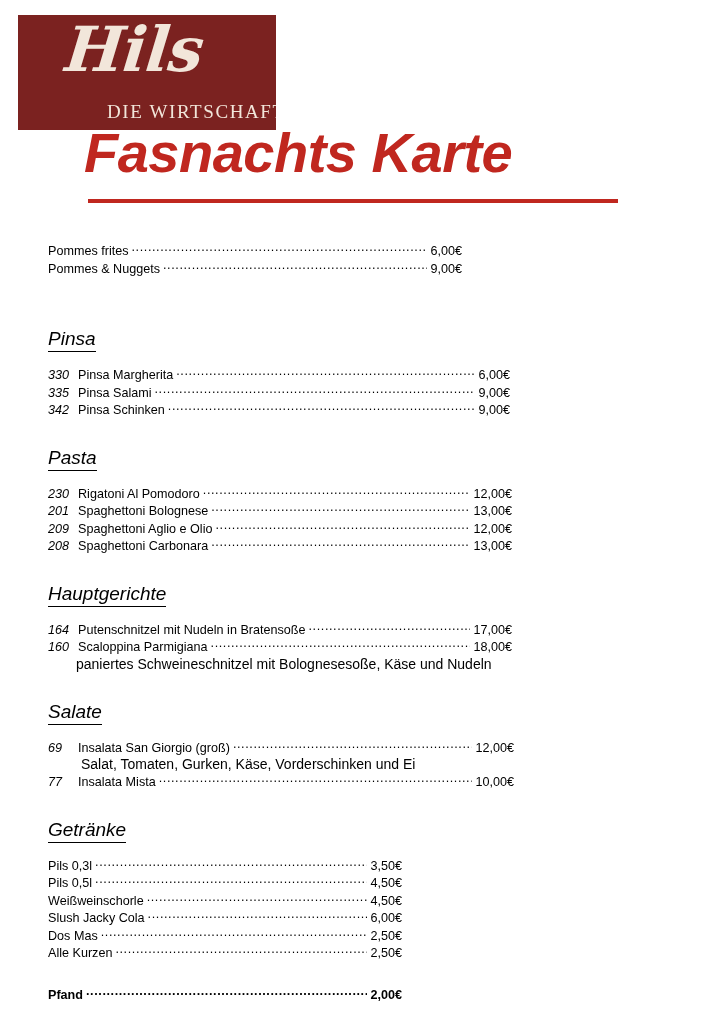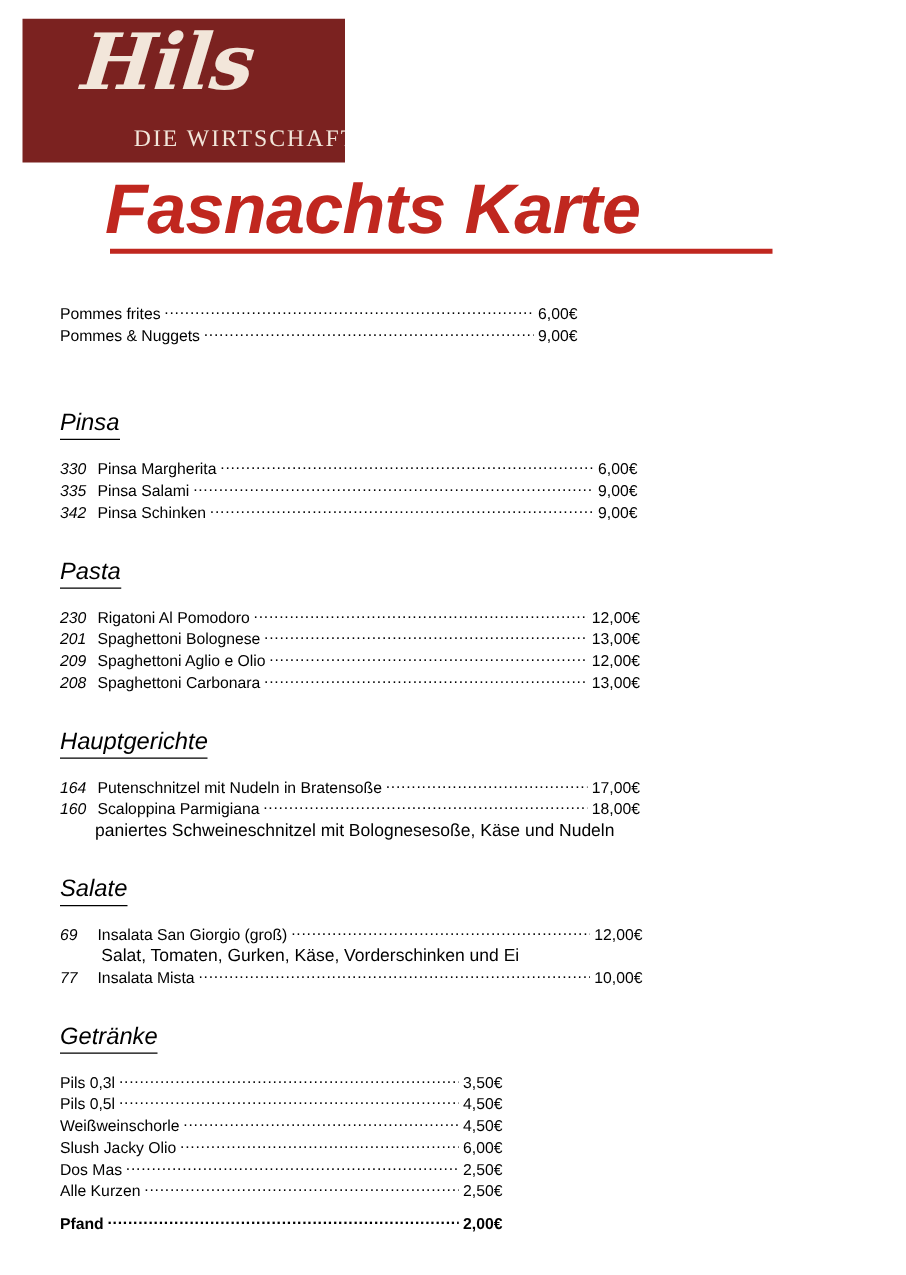--- a/index.html
+++ b/index.html
@@ -47,21 +47,21 @@
     font-size: 19px;
     letter-spacing: 1.6px;
     color: #F2E6DA;
     white-space: nowrap;
   }
 
   
   .doc-title {
     position: absolute;
     left: 84px;
-    top: 138px;
+    top: 124px;
     font-family: "Liberation Sans", sans-serif;
     font-style: italic;
     font-weight: bold;
     font-size: 56px;
     line-height: 1.05;
     color: #C0271F;
     letter-spacing: -0.5px;
     white-space: nowrap;
   }
   .title-rule {
@@ -154,21 +154,21 @@
   .sec-salate .section-items { width: 466px; }
   .sec-getraenke .section-items { width: 354px; }
   .sec-pfand .section-items  { width: 354px; }
 
   .sec-snacks   { margin-top: 0px; }
   .sec-pinsa    { margin-top: 51px; }
   .sec-pasta    { margin-top: 28px; }
   .sec-haupt    { margin-top: 28px; }
   .sec-salate   { margin-top: 28px; }
   .sec-getraenke{ margin-top: 28px; }
-  .sec-pfand    { margin-top: 8px; }
+  .sec-pfand    { margin-top: 24px; }
   .sec-pfand .section-items { margin-top: 0; }
 
   .sec-snacks .item-name,
   .sec-getraenke .item-name,
   .sec-pfand .item-name { padding-left: 0; }
 
   .code-w3 { width: 26px; padding-right: 4px; }
   .code-w2 { width: 26px; padding-right: 4px; }
   .desc-indent-haupt { padding-left: 28px; }
   .desc-indent-salate { padding-left: 33px; }
@@ -305,21 +305,21 @@
         <span class="item-name">Pils 0,5l</span>
         <span class="leader"></span>
         <span class="item-price">4,50€</span>
       </div>
       <div class="item-row">
         <span class="item-name">Weißweinschorle</span>
         <span class="leader"></span>
         <span class="item-price">4,50€</span>
       </div>
       <div class="item-row">
-        <span class="item-name">Slush Jacky Olio</span>
+        <span class="item-name">Slush Jacky Cola</span>
         <span class="leader"></span>
         <span class="item-price">6,00€</span>
       </div>
       <div class="item-row">
         <span class="item-name">Dos Mas</span>
         <span class="leader"></span>
         <span class="item-price">2,50€</span>
       </div>
       <div class="item-row">
         <span class="item-name">Alle Kurzen</span>

